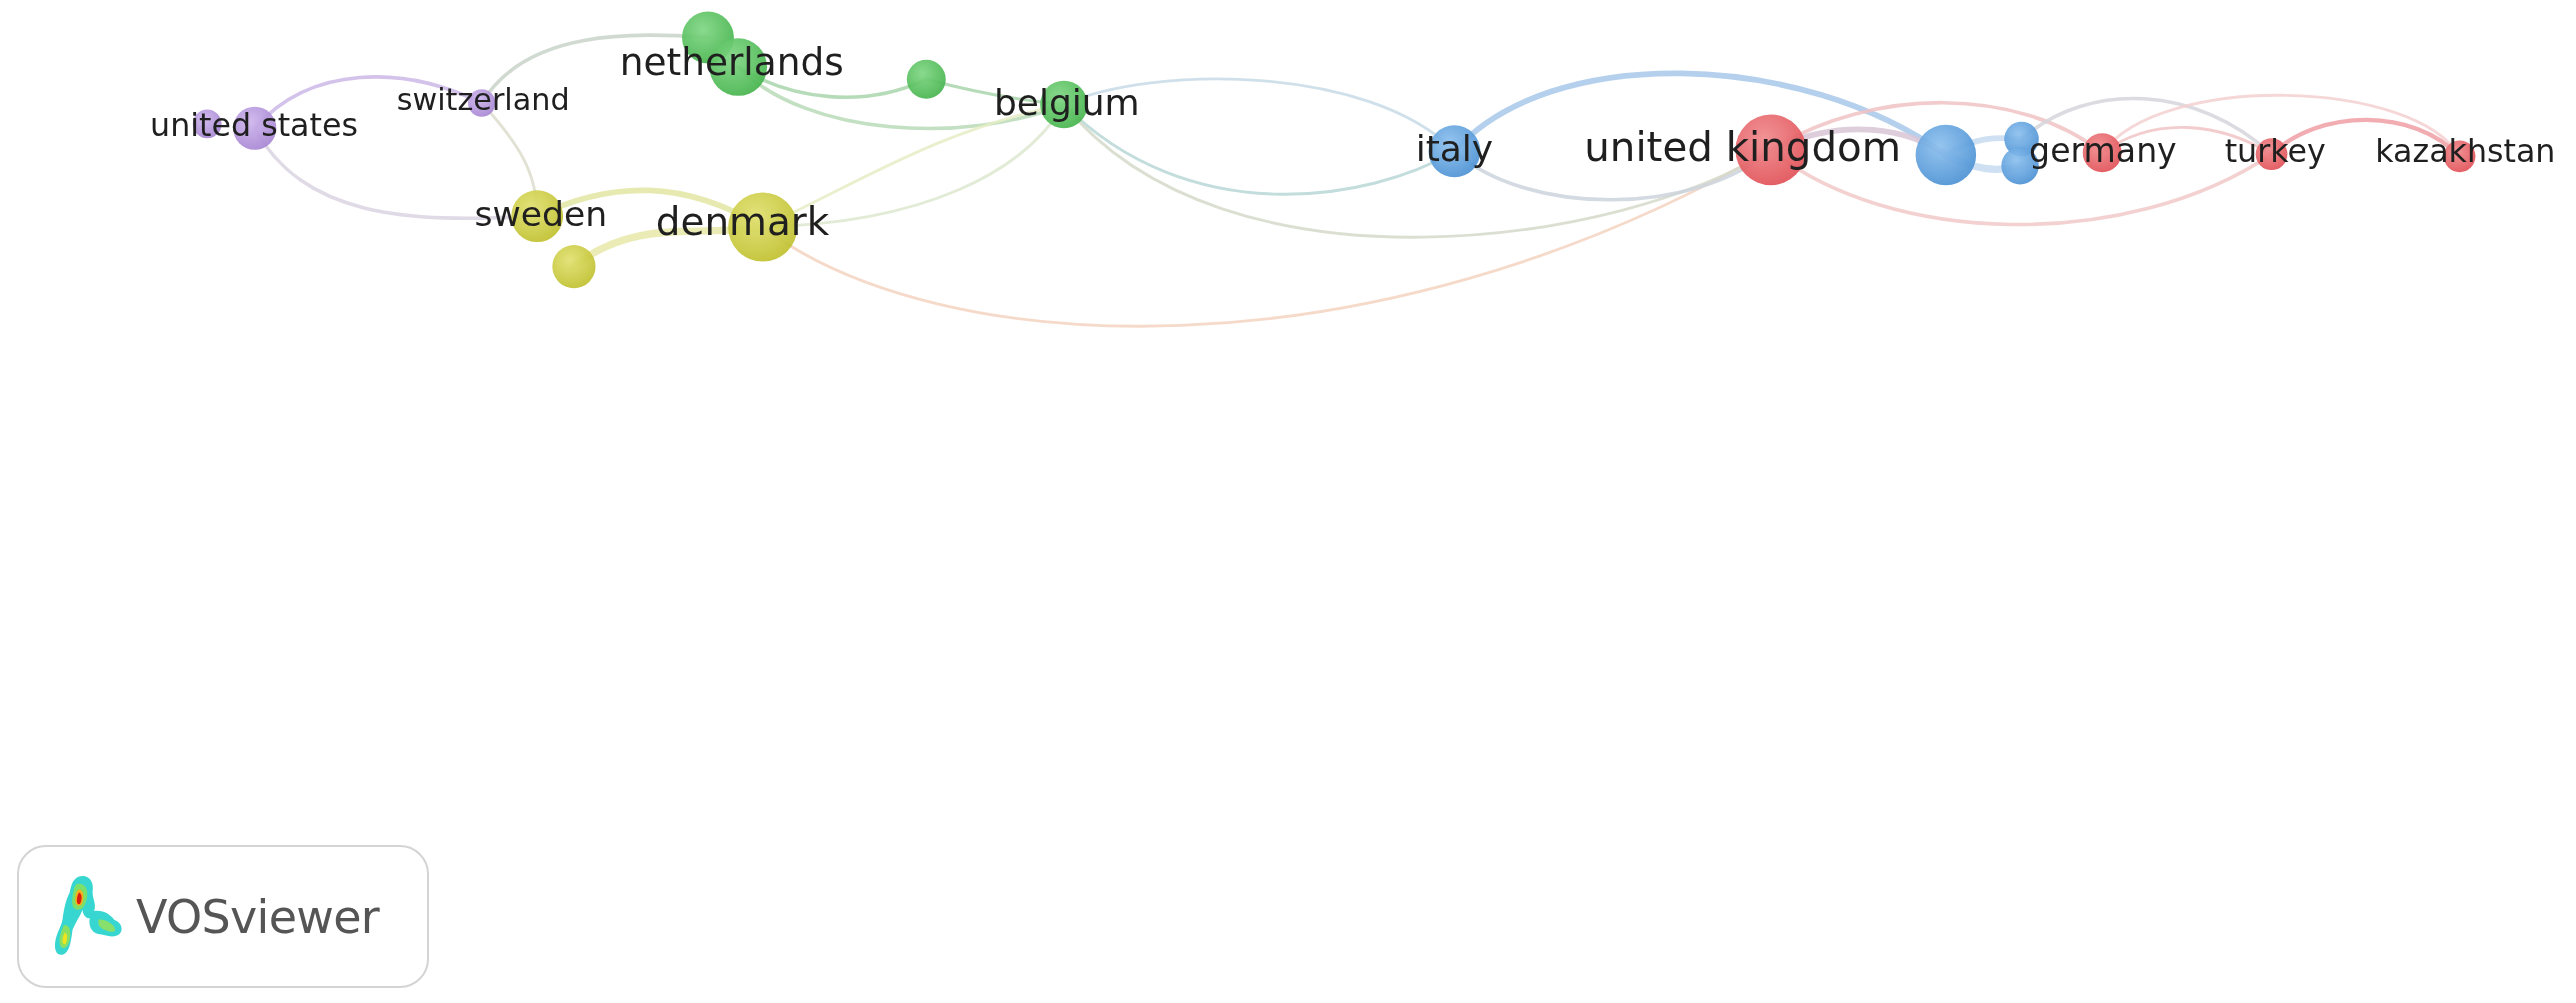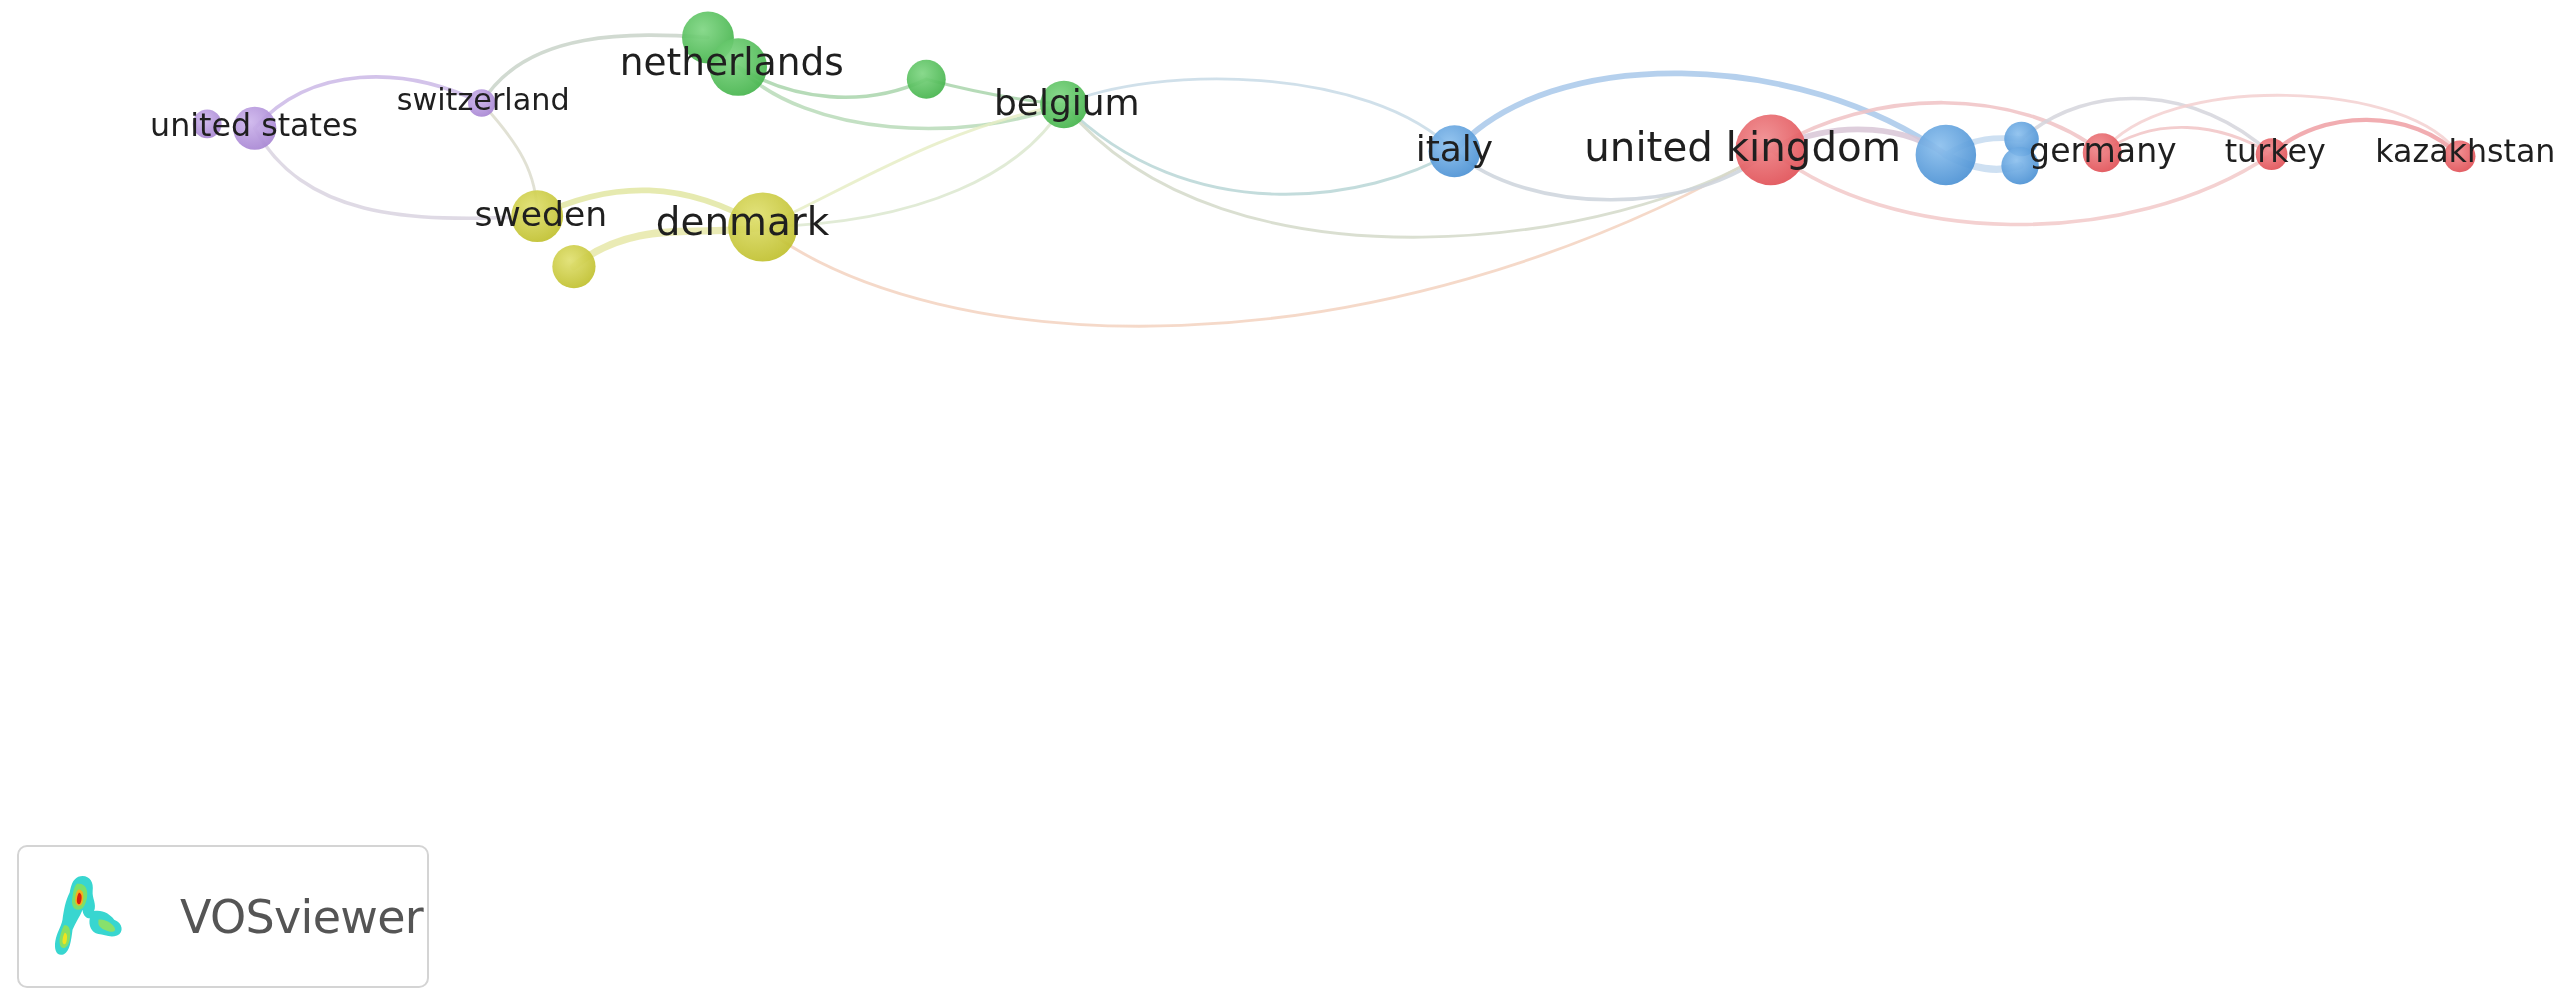--- a/index.html
+++ b/index.html
@@ -31,26 +31,25 @@
       dominant-baseline: middle;
       text-anchor: middle;
     }
     .logo-box {
       position: absolute;
       left: 17.3px;
       top: 845px;
       width: 412px;
       height: 143px;
       border: 2.9px solid #d4d4d4;
-      border-radius: 10px;
+      border-radius: 29px;
       background: #ffffff;
       box-sizing: border-box;
       display: flex;
       align-items: center;
-      gap: 44px;
     }
     .logo-icon {
       width: 79px;
       height: 94px;
       margin-left: 32px;
       margin-top: 4.3px;
     }
     .logo-text {
       font-family: "DejaVu Sans", "Liberation Sans", sans-serif;
       font-size: 46px;

